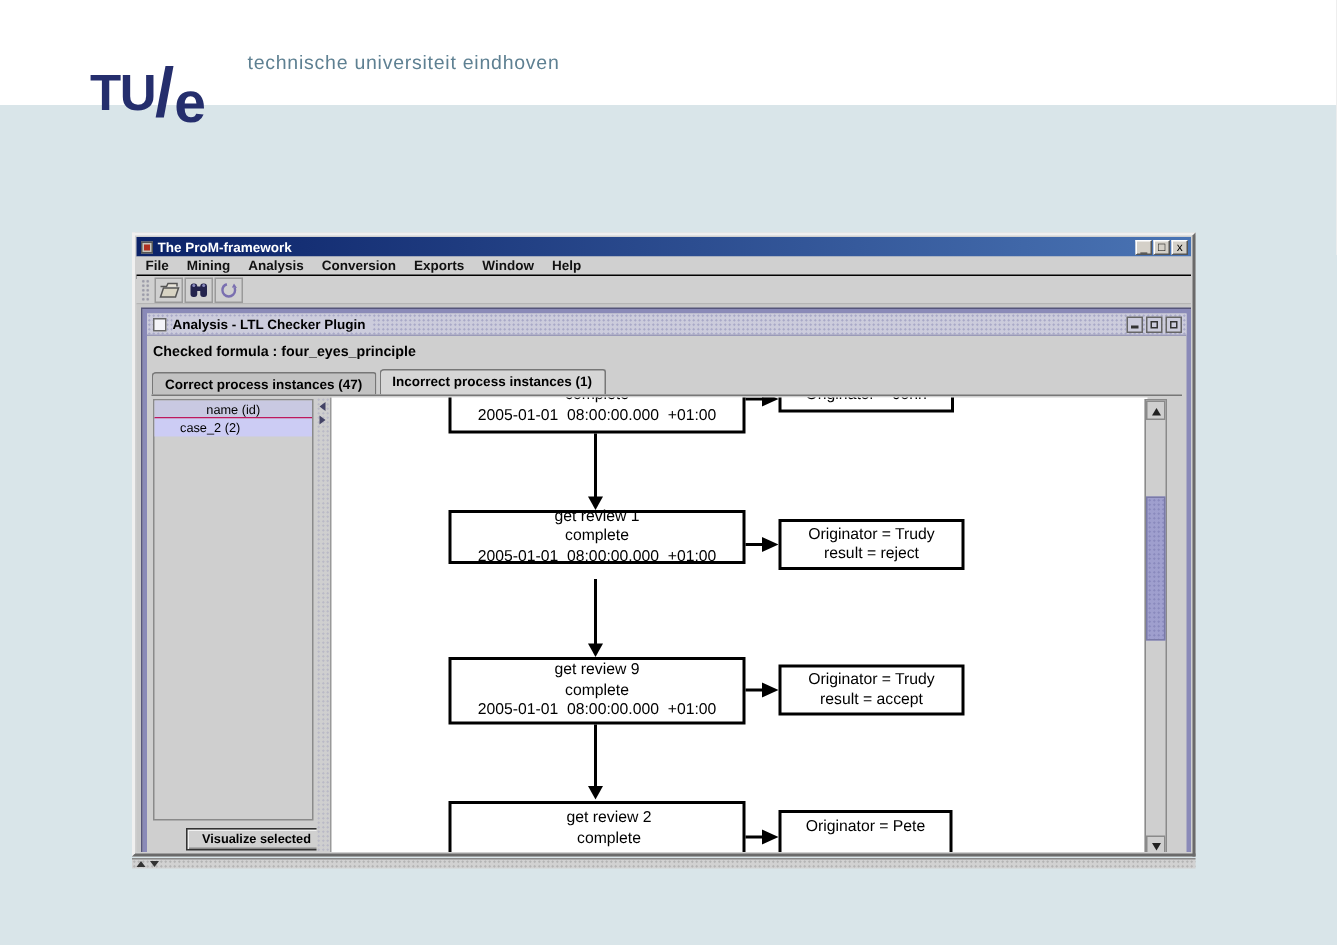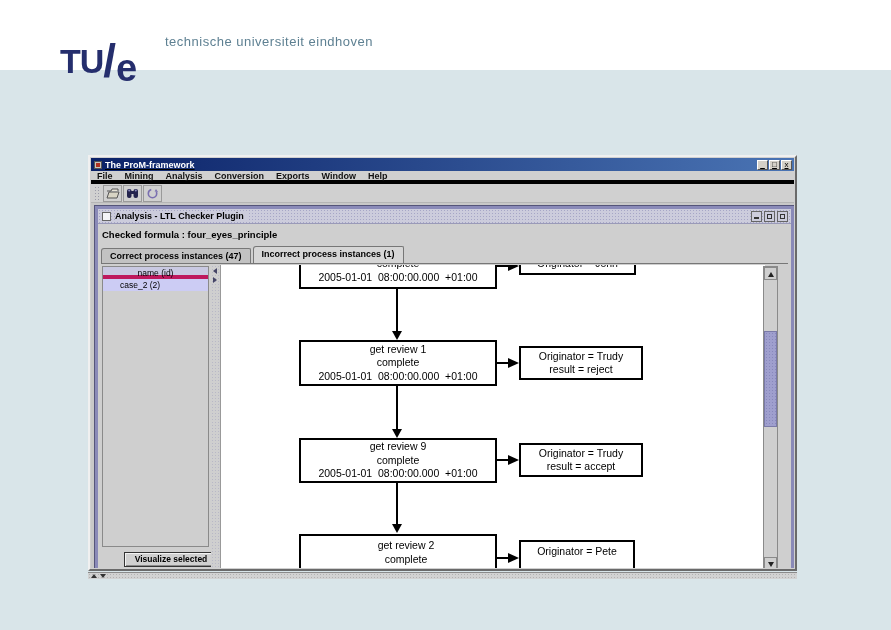--- a/index.html
+++ b/index.html
@@ -12,30 +12,30 @@
   .logo { position:absolute; left:60px; top:30px; color:#252e6d; font-weight:bold; }
   .logo .tu { font-size:34px; letter-spacing:-1px; }
   .logo .slash { font-size:46px; font-weight:bold; position:relative; top:4px; }
   .logo .e { font-size:38px; position:relative; top:8px; }
   .uni-sub { position:absolute; left:165px; top:34px; font-size:13px; color:#5e8092; letter-spacing:.5px; }
 
   
   .appwin { position:absolute; left:88px; top:155px; width:709px; height:416px;
             background:#d0d0d0; border:2px solid; border-color:#f0f0f0 #6a6a6a #6a6a6a #f0f0f0; }
   .titlebar { position:absolute; left:1px; top:1px; right:1px; height:13px;
-              background:linear-gradient(to right,#0b2268,#4a74b4); display:flex; align-items:center;text-decoration:underline; }
+              background:linear-gradient(to right,#0b2268,#4a74b4); display:flex; align-items:center; }
   .titlebar .appicon { width:8px; height:8px; margin:0 3px; background:#c8c4bc; border:1px solid #555;
               position:relative; }
   .titlebar .appicon::after{ content:""; position:absolute; left:1px; top:1px; width:4px; height:4px; background:#b03020;}
   .titlebar .ttl { color:#ffffff; font-size:9px; font-weight:bold; flex:1; white-space:nowrap; overflow:hidden;}
   .winbtns { display:flex; gap:1px; margin-right:2px; }
   .winbtn { width:11px; height:10px; background:#d4d0c8; border:1px solid; border-color:#fff #555 #555 #fff;
             font-size:8px; line-height:7px; text-align:center; color:#000; }
   .menubar { position:absolute; left:1px; top:14px; right:1px; height:15px; background:#d0d0d0;
-             display:flex; align-items:center; border-bottom:6px solid #000000; }
+             display:flex; align-items:center; border-bottom:3px solid #000000; }
   .menubar span { font-size:9px; font-weight:bold; color:#111; padding:0 6px; }
   .toolbar { position:absolute; left:1px; top:27px; right:1px; height:19px; background:#d0d0d0;
              display:flex; align-items:center; border-bottom:1px solid #b5b5b5; }
   .tb-handle { width:6px; height:15px; margin:0 3px;
              background-image:radial-gradient(circle,#9a9aa8 .8px,transparent .9px); background-size:3px 3px; }
   .tb-btn { width:19px; height:17px; border:1px solid #9a9a9a; background:#d0d0d0; margin-right:1px;
             display:flex; align-items:center; justify-content:center; }
 
   
   .desktop { position:absolute; left:1px; top:46px; right:1px; bottom:1px; background:#c8c8c8; overflow:hidden; }
@@ -57,21 +57,21 @@
   .tab { font-size:9px; font-weight:bold; color:#000; padding:2px 8px 2px 8px; border:1px solid #777;
          border-bottom:none; border-radius:3px 2px 0 0; margin-right:2px; height:15px; }
   .tab.unsel { background:#c2c2c2; }
   .tab.sel   { background:#d6d6d6; height:17px; }
 
   .tabcontent { position:absolute; left:3px; top:54px; right:3px; bottom:0; border-top:1px solid #777; }
 
   
   .leftpanel { position:absolute; left:0; top:1px; width:110px; bottom:3px; background:#cfcfcf; }
   .listbox { position:absolute; left:1px; top:1px; right:2px; bottom:25px; border:1px solid #8a8a8a; background:#cfcfcf; }
-  .list-head { height:12px; background:#c9c9e2; border-bottom:4px solid #be185d; font-size:8.5px;
+  .list-head { height:12px; background:#c9c9e2; border-bottom:1px solid #be185d; font-size:8.5px;
                text-align:center; color:#000; line-height:12px; }
   .list-row-sel { height:12px; background:#ccccf4; font-size:8.5px; color:#000; line-height:12px; padding-left:17px; }
   .viz-btn { position:absolute; left:23px; bottom:5px; width:94px; height:15px; background:#d0d0d0;
              border:1px solid #333; box-shadow:inset 1px 1px 0 #f2f2f2, inset -1px -1px 0 #8a8a8a;
              font-size:8.5px; font-weight:bold; text-align:center; line-height:13px; }
   .viz-btn .mn::first-letter { text-decoration:underline; }
 
   
   .splitter { position:absolute; left:110px; top:1px; width:9px; bottom:0; background:#cfcfcf;
               background-image:radial-gradient(circle,#b8b8c6 .6px,transparent .7px); background-size:3px 3px; }
@@ -222,21 +222,21 @@
             </div>
             <div class="node bottom-anchor" style="left:298px; top:-24px; width:117px; height:34px;">
               <span class="ln">Originator = John</span>
             </div>
             <div class="hline" style="left:276px; top:0px; width:12px;"></div>
             <div class="head-right" style="left:287px; top:-4px;"></div>
 
             <div class="vline" style="left:175px; top:24px; height:43px;"></div>
             <div class="head-down" style="left:171px; top:66px;"></div>
 
-            <div class="node" style="left:78px; top:75px; width:198px; height:46px;">
+            <div class="node" style="left:78px; top:75px; width:198px; height:36px;">
               <span class="ln">get review 1</span>
               <span class="ln">complete</span>
               <span class="ln">2005-01-01  08:00:00.000  +01:00</span>
             </div>
             <div class="hline" style="left:276px; top:97px; width:12px;"></div>
             <div class="head-right" style="left:287px; top:93px;"></div>
             <div class="node" style="left:298px; top:81px; width:124px; height:34px;">
               <span class="ln">Originator = Trudy</span>
               <span class="ln">result = reject</span>
             </div>

